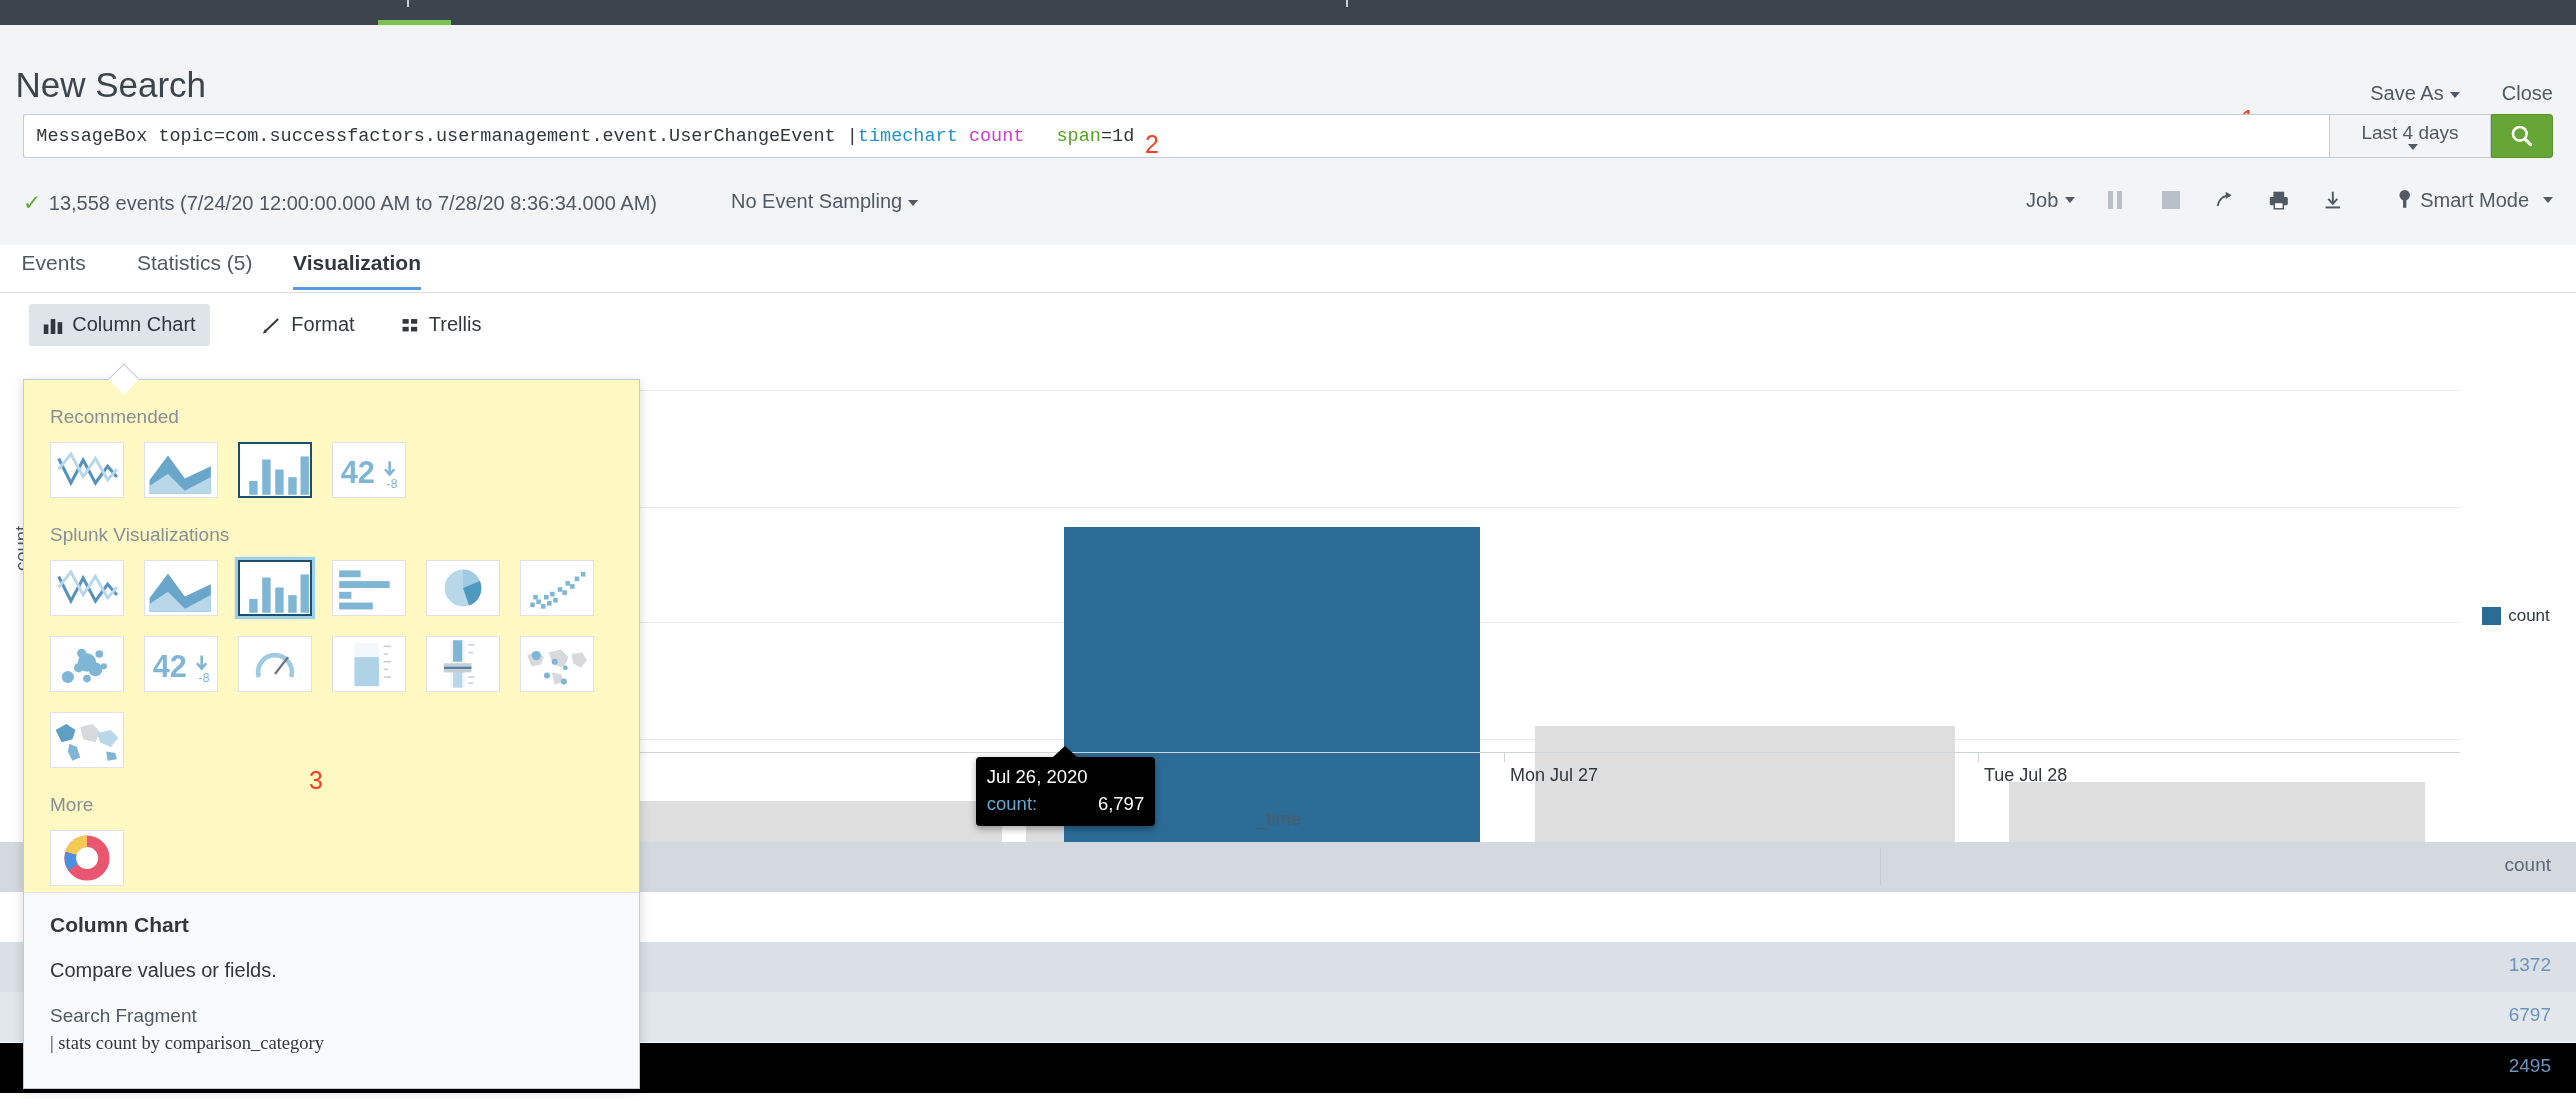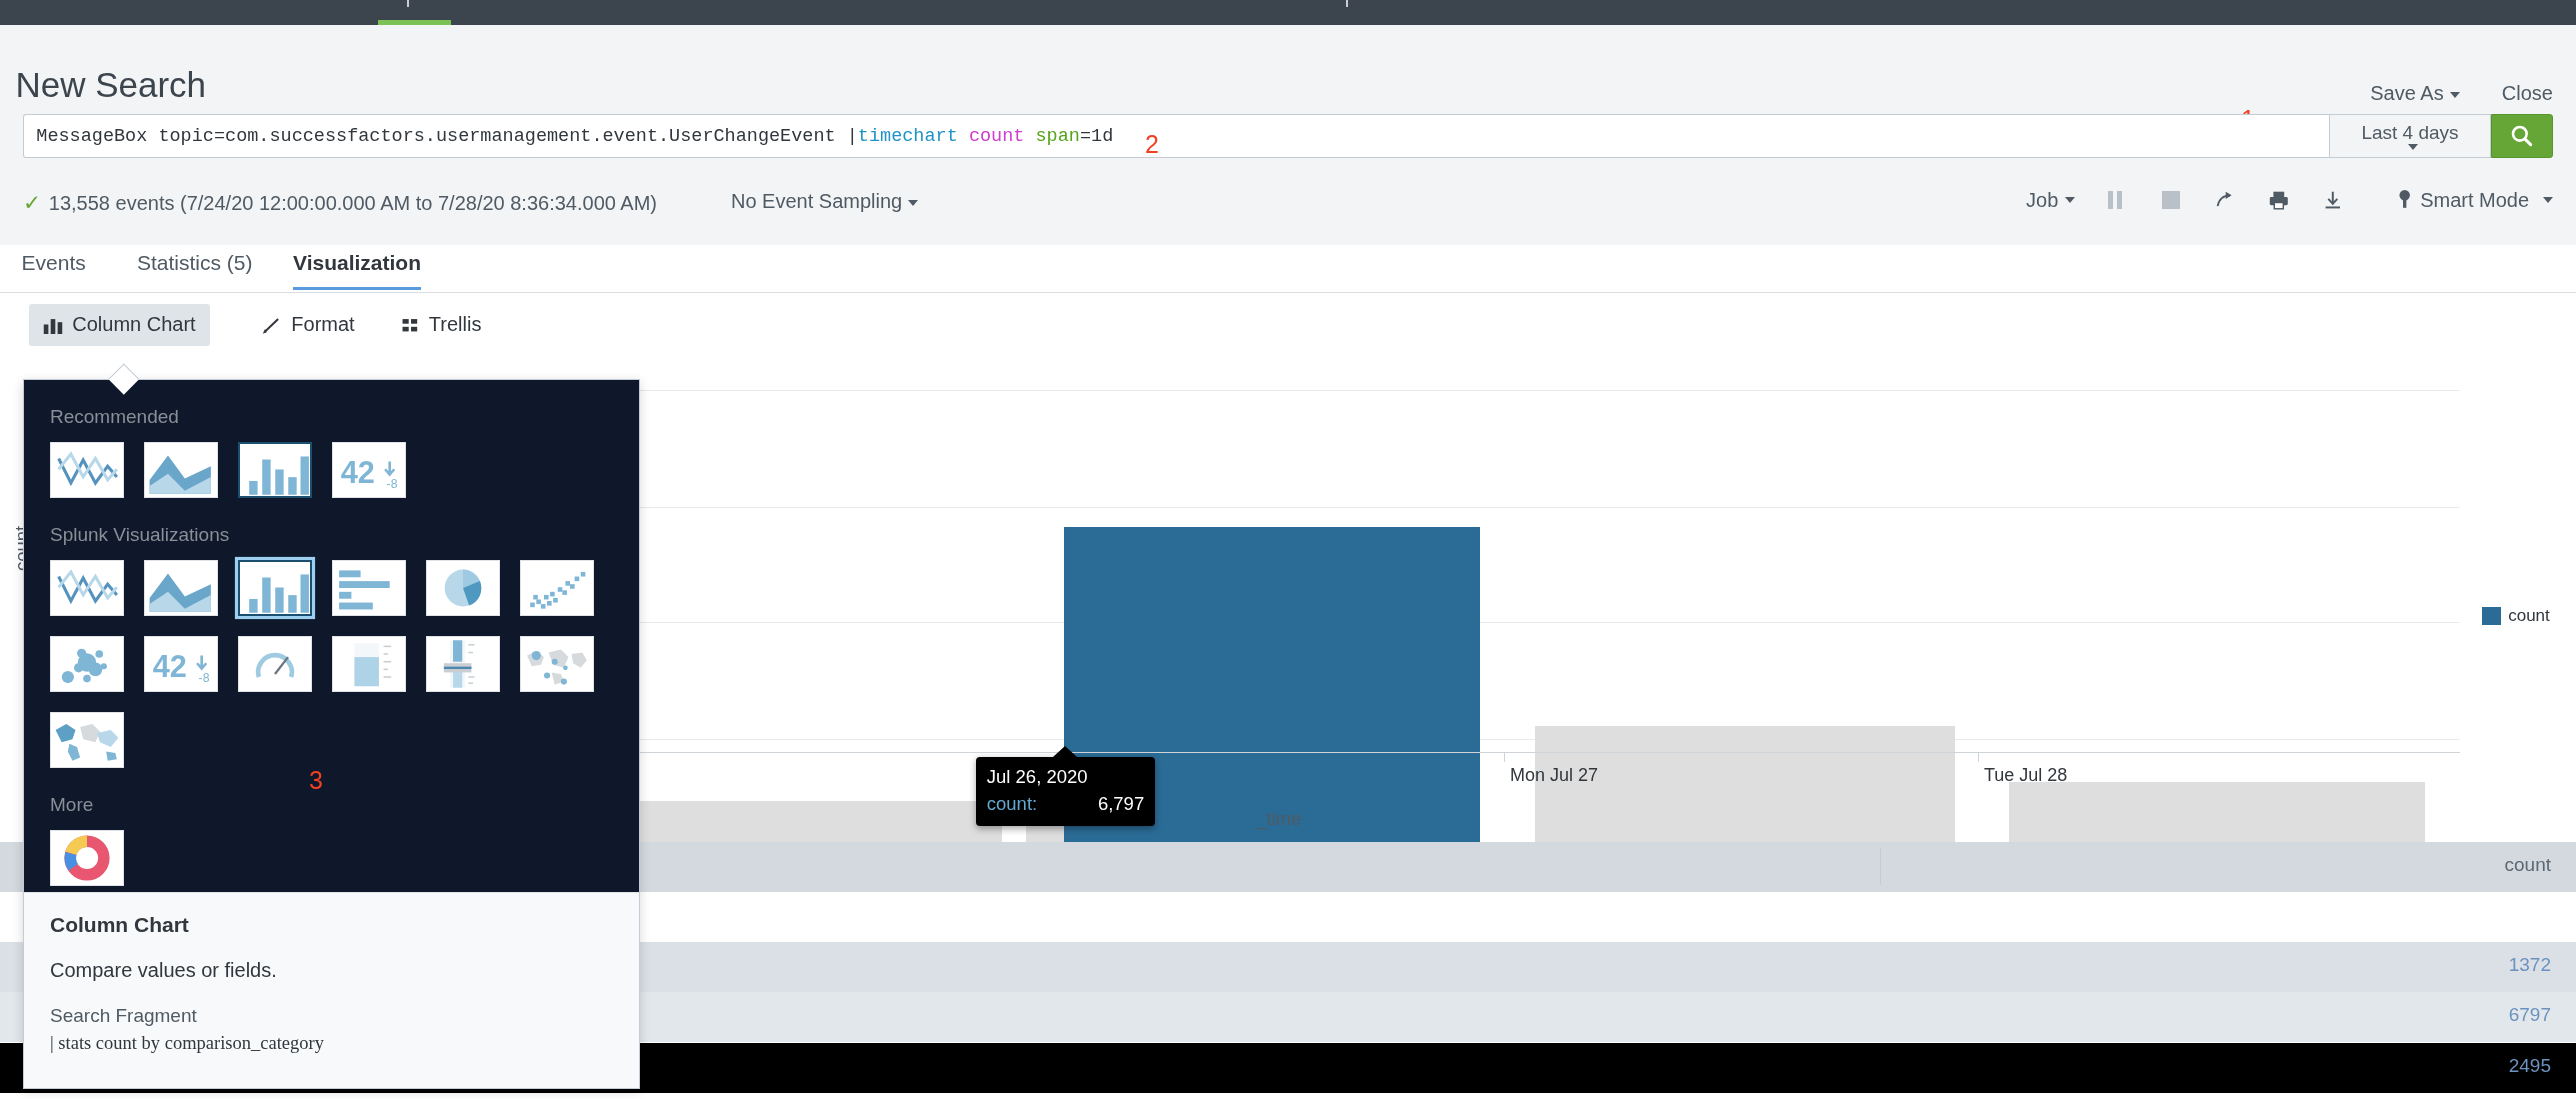--- a/index.html
+++ b/index.html
@@ -38,21 +38,21 @@
   
   .searchbar { position: absolute; left: 23px; top: 114px; width: 2530px; height: 44px; display: flex; }
   .qbox {
     flex: 1; background: #fff; border: 0.8px solid #c3cbd4; border-right: none;
     border-radius: 3.1px 0 0 3.1px; display: flex; align-items: center; padding-left: 12.3px;
     font-family: "Liberation Mono", monospace; font-size: 18.5px; color: #31373d;
     white-space: nowrap; overflow: hidden;
   }
   .tok-cmd { color: #1e93c6; }
   .tok-fn { color: #d03bd0; }
-  .tok-arg { color: #55a51c; }
+  .tok-arg { color: #55a51c; margin-left: 21px; }
   .tok-plain { color: #31373d; }
   .timepick {
     width: 162px; background: #f2f4f5; border: 0.8px solid #c3cbd4;
     display: flex; align-items: center; justify-content: center;
     font-size: 19px; color: #4f5a64; cursor: pointer; white-space: nowrap; flex-direction: column;
   }
   .gobtn {
     width: 62px; background: #65a637; border: 0.8px solid #5a9431;
     border-radius: 0 3.1px 3.1px 0; display: flex; align-items: center; justify-content: center;
     cursor: pointer;
@@ -112,21 +112,21 @@
   
   .btable { position: absolute; left: 0; top: 842px; width: 2576px; height: 258px; background: #fff; }
   .bt-head { position: absolute; left: 0; top: 0; width: 2576px; height: 50px; background: #d3d9de; }
   .bt-head .colsplit { position: absolute; left: 1880px; top: 6.2px; width: 0.8px; height: 37px; background: #c3cbd4; }
   .bt-head .cname { position: absolute; right: 25px; top: 12.3px; font-size: 19px; color: #5c6873; }
   .bt-row { position: absolute; left: 0; width: 2576px; height: 50px; }
   .bt-row .cval { position: absolute; right: 25px; top: 12.3px; font-size: 19px; color: #6b93bf; }
 
   
   .picker { position: absolute; left: 23px; top: 379px; width: 617px; height: 710px;
-            background: #0f172a; border: 0.8px solid #c3cbd4; box-shadow: 0 3.1px 10.8px rgba(0,0,0,.16); z-index: 50; }
+            background: #fef9c3; border: 0.8px solid #c3cbd4; box-shadow: 0 3.1px 10.8px rgba(0,0,0,.16); z-index: 50; }
   .picker .beak { position: absolute; top: -11.6px; left: 89px; width: 21.6px; height: 21.6px;
             background: #fff; border-left: 0.8px solid #c3cbd4; border-top: 0.8px solid #c3cbd4;
             transform: rotate(45deg); }
   .grp-title { font-size: 19px; color: #888f96; margin: 0 0 14px 26px; }
   .tiles { display: flex; gap: 20px; margin-left: 26px; flex-wrap: wrap; width: 563px; }
   .tile { width: 74px; height: 56px; border: 0.8px solid #dfe3e7; background: #fff;
           position: relative; cursor: pointer; overflow: hidden; }
   .tile.selected { border: 2.3px solid #1a4f70; }
   .tile.selected.halo { box-shadow: 0 0 0 3.1px #9dd0ef; }
   .picker-desc { position: absolute; left: 0; bottom: 0; width: 615px; height: 196px;

